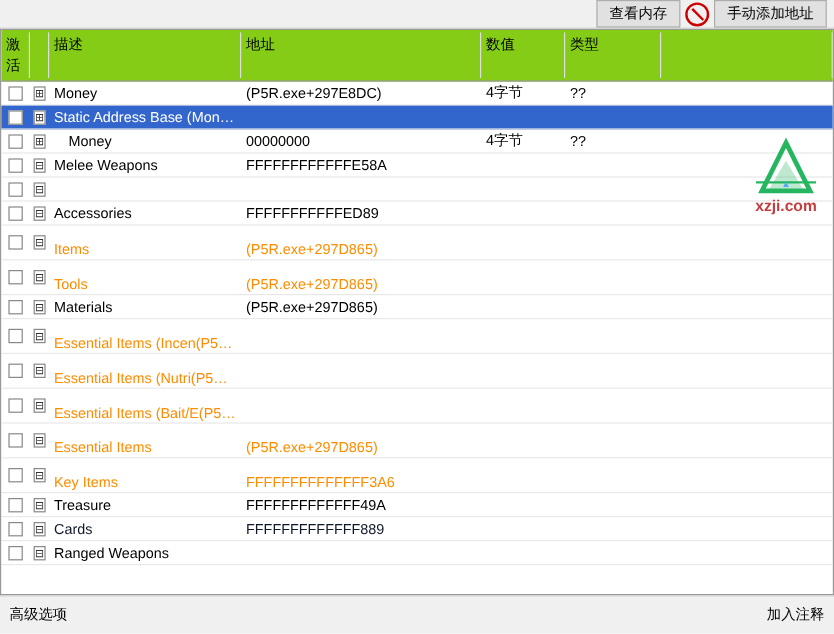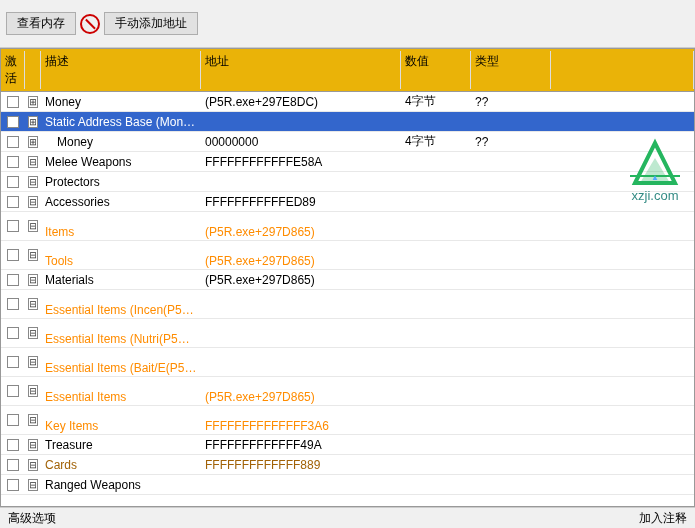--- a/index.html
+++ b/index.html
@@ -9,25 +9,25 @@
       background: #f0f0f0;
       width: 695px;
       height: 528px;
       overflow: hidden;
       display: flex;
       flex-direction: column;
     }
     .toolbar {
       display: flex;
       align-items: center;
-      justify-content: flex-start;
+      justify-content: flex-end;
       background: #f0f0f0;
       border-bottom: 1px solid #ccc;
       padding: 4px 6px;
-      height: 48px;
+      height: 24px;
     }
     .toolbar-left { display: flex; gap: 4px; }
     .toolbar-center { display: flex; align-items: center; }
     .toolbar-right { display: flex; gap: 4px; border-radius: 11px; }
     .btn {
       background: #e1e1e1;
       border: 1px solid #adadad;
       padding: 2px 10px;
       font-size: 12px;
       cursor: pointer;
@@ -61,21 +61,21 @@
     .table-container {
       flex: 1;
       overflow-y: auto;
       background: #fff;
       border: 1px solid #999;
       margin: 0;
     }
     .table-header {
       display: grid;
       grid-template-columns: 24px 16px 160px 200px 70px 80px 1fr;
-      background: #eab308;
+      background: #84cc16;
       border-bottom: 1px solid #999;
       padding: 2px 0;
       position: sticky;
       top: 0;
       z-index: 10;
     }
     .th {
       padding: 2px 4px;
       font-weight: normal;
       color: #000;
@@ -93,21 +93,21 @@
     .table-row.selected .td { color: #fff; }
     .td {
       padding: 1px 4px;
       font-size: 12px;
       color: #000;
       overflow: hidden;
       white-space: nowrap;
       text-overflow: ellipsis;
     }
     .td.orange { color: #ff8c00; margin-top: 12px; }
-    .td.purple { color: #a16207; }
+    .td.purple { color: #0f172a; }
     .checkbox-cell {
       display: flex;
       align-items: center;
       justify-content: center;
     }
     .expand-cell {
       display: flex;
       align-items: center;
       justify-content: center;
       cursor: pointer;
@@ -141,21 +141,21 @@
       opacity: 0.85;
       pointer-events: none;
     }
     .status-bar {
       display: flex;
       justify-content: space-between;
       align-items: center;
       padding: 3px 8px;
       border-top: 1px solid #ccc;
       background: #f0f0f0;
-      height: 21px;
+      height: 32px;
     }
     .status-text { font-size: 12px; color: #000; }
     .main-content {
       flex: 1;
       display: flex;
       flex-direction: column;
       overflow: hidden;
       position: relative;
     }
   </style>
@@ -243,21 +243,20 @@
     <div class="td "></div>
     <div class="td"></div>
   </div>
         <div class="table-row">
     <div class="td checkbox-cell">
       <div class="checkbox"></div>
     </div>
     <div class="td expand-cell">
       <div class="expand-btn">⊟</div>
     </div>
-    <div class="td " style="">Protectors</div>
     <div class="td "></div>
     <div class="td "></div>
     <div class="td"></div>
   </div>
         <div class="table-row">
     <div class="td checkbox-cell">
       <div class="checkbox"></div>
     </div>
     <div class="td expand-cell">
       <div class="expand-btn">⊟</div>
@@ -414,21 +413,21 @@
   </div>
 
   <div class="watermark">
     <div style="display:flex; flex-direction:column; align-items:center;">
       <svg width="60" height="50" viewBox="0 0 60 50">
         <polygon points="10,45 30,5 50,45" fill="none" stroke="#00aa44" stroke-width="4"></polygon>
         <polygon points="5,38 55,38" fill="none" stroke="#00aa44" stroke-width="2"></polygon>
         <polygon points="15,45 45,45 30,20" fill="#00aa44" opacity="0.3"></polygon>
         <text x="30" y="42" text-anchor="middle" font-size="8" fill="#3399ff" font-weight="bold">▲</text>
       </svg>
-      <div style="color:#0f766e; font-weight:normal; font-size:13px;">xzji.com</div>
+      <div style="color:#b91c1c; font-weight:bold; font-size:13px;">xzji.com</div>
     </div>
   </div>
 </div>
 
 <div class="status-bar">
   <span class="status-text">高级选项</span>
   <span class="status-text">加入注释</span>
 </div>
 
 </body></html>

